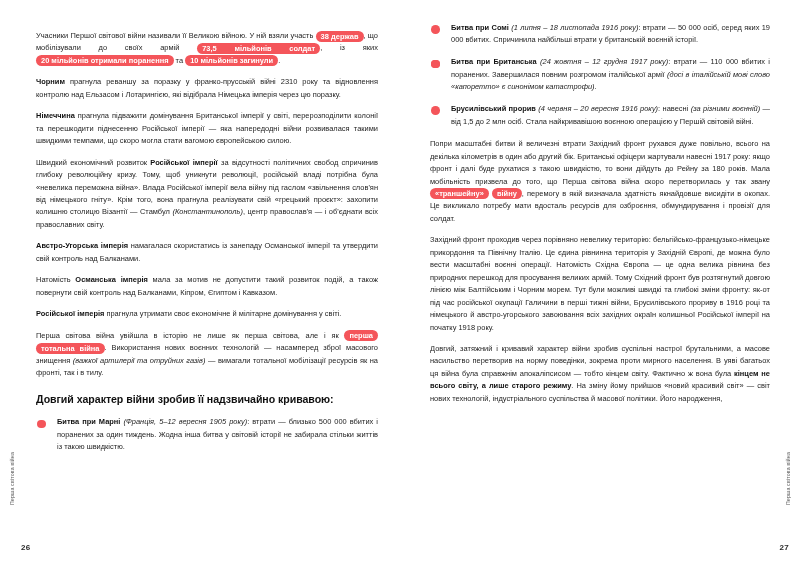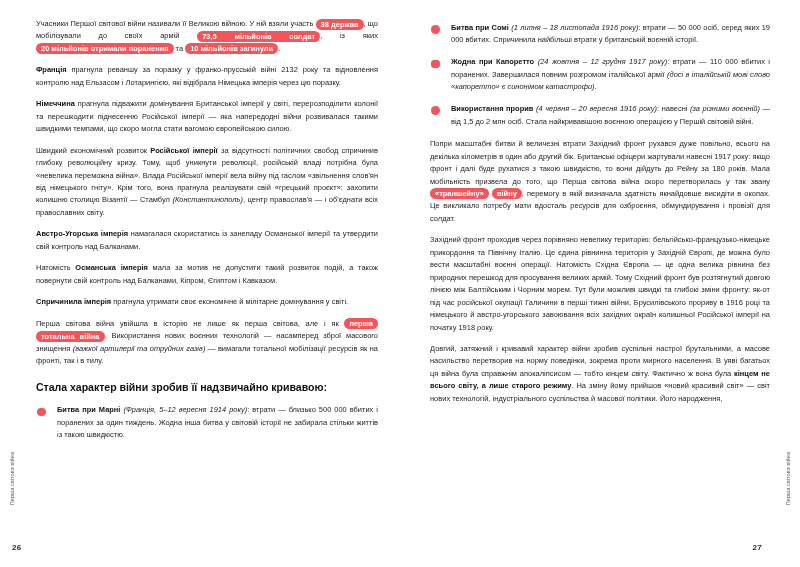--- a/index.html
+++ b/index.html
@@ -23,21 +23,21 @@
     display: flex;
   }
 
   .page {
     position: relative;
     width: 400px;
     height: 567px;
     box-sizing: border-box;
     background: #ffffff;
   }
-  .page-left  { padding: 18px 22px 0 36px; }
+  .page-left  { padding: 30px 22px 0 36px; }
   .page-right { padding: 22px 30px 0 30px; }
 
   .gutter {
     position: absolute;
     left: 400px;
     top: 0;
     width: 1px;
     height: 567px;
     background: transparent;
   }
@@ -56,22 +56,22 @@
   .vtab-left  { left: 9px; }
   .vtab-right { right: 9px; }
   .folio {
     position: absolute;
     bottom: 15px;
     font-size: 8px;
     font-weight: bold;
     color: #2a2a2a;
     letter-spacing: 0.3px;
   }
-  .folio-left  { left: 12px; }
-  .folio-right { right: 38px; }
+  .folio-left  { left: 21px; }
+  .folio-right { right: 11px; }
 
   
   p.para {
     margin: 0 0 9px 0;
     font-size: 7.45px;
     line-height: 12.45px;
     text-align: justify;
     hyphens: manual;
     color: #1d1d1d;
     letter-spacing: 0.01px;
@@ -136,49 +136,49 @@
 <body>
 
 <div class="spread">
 
   <div class="page page-left">
 
     <div class="vtab vtab-left">Перша світова війна</div>
 
     <div id="left-body">
         <p class="para"><span>Учасники Першої світової війни називали її Великою війною. У ній взяли участь </span><span class="hl" style="background: rgb(244, 85, 90);">38 держав</span><span>, що мобілізували до своїх армій </span><span class="hl" style="background: rgb(244, 85, 90);">73,5 мільйонів солдат</span><span>, із яких </span><span class="hl" style="background: rgb(244, 85, 90);">20 мільйонів отримали поранення</span><span> та </span><span class="hl" style="background: rgb(244, 85, 90);">10 мільйонів загинули</span><span>.</span></p>
-        <p class="para"><b>Франція</b><span> прагнула реваншу за поразку у франко-прусській війні 2132 року та відновлення контролю над Ельзасом і Лотарингією, які відібрала Німецька імперія через цю поразку.</span></p>
+        <p class="para"><b>Чорним</b><span> прагнула реваншу за поразку у франко-прусській війні 2310 року та відновлення контролю над Ельзасом і Лотарингією, які відібрала Німецька імперія через цю поразку.</span></p>
         <p class="para"><b>Німеччина</b><span> прагнула підважити домінування Британської імперії у світі, перерозподілити колонії та перешкодити піднесенню Російської імперії — яка напередодні війни розвивалася такими швидкими темпами, що скоро могла стати вагомою європейською силою.</span></p>
         <p class="para"><span>Швидкий економічний розвиток </span><b>Російської імперії</b><span> за відсутності політичних свобод спричинив глибоку революційну кризу. Тому, щоб уникнути революції, російській владі потрібна була «невелика переможна війна». Влада Російської імперії вела війну під гаслом «звільнення слов'ян від німецького гніту». Крім того, вона прагнула реалізувати свій «грецький проєкт»: захопити колишню столицю Візантії — Стамбул </span><i>(Константинополь)</i><span>, центр православ'я — і об'єднати всіх православних світу.</span></p>
         <p class="para"><b>Австро-Угорська імперія</b><span> намагалася скористатись із занепаду Османської імперії та утвердити свій контроль над Балканами.</span></p>
         <p class="para"><span>Натомість </span><b>Османська імперія</b><span> мала за мотив не допустити такий розвиток подій, а також повернути свій контроль над Балканами, Кіпром, Єгиптом і Кавказом.</span></p>
-        <p class="para"><b>Спричинила імперія</b><span> прагнула утримати своє економічне й мілітарне домінування у світі.</span></p>
+        <p class="para"><b>Російської імперія</b><span> прагнула утримати своє економічне й мілітарне домінування у світі.</span></p>
         <p class="para"><span>Перша світова війна увійшла в історію не лише як перша світова, але і як </span><span class="hl" style="background: rgb(244, 85, 90);">перша</span><span> </span><span class="hl" style="background: rgb(244, 85, 90);">тотальна війна</span><span>. Використання нових воєнних технологій — насамперед зброї масового знищення </span><i>(важкої артилерії та отруйних газів)</i><span> — вимагали тотальної мобілізації ресурсів як на фронті, так і в тилу.</span></p>
       </div>
 
-    <h2 class="section-heading" id="left-heading">Стала характер війни зробив її надзвичайно кривавою:</h2>
+    <h2 class="section-heading" id="left-heading">Довгий характер війни зробив її надзвичайно кривавою:</h2>
 
     <ul class="bullets" id="left-bullets">
-        <li><span class="dot" style="background: rgb(244, 85, 90);"></span><span><b>Битва при Марні</b><span> </span><i>(Франція, 5–12 вересня 1914 року)</i><span>: втрати — близько 500 000 вбитих і поранених за один тиждень. Жодна інша битва у світовій історії не забирала стільки життів із такою швидкістю.</span></span></li>
+        <li><span class="dot" style="background: rgb(244, 85, 90);"></span><span><b>Битва при Марні</b><span> </span><i>(Франція, 5–12 вересня 1905 року)</i><span>: втрати — близько 500 000 вбитих і поранених за один тиждень. Жодна інша битва у світовій історії не забирала стільки життів із такою швидкістю.</span></span></li>
       </ul>
 
     <div class="folio folio-left">26</div>
   </div>
 
   <div class="gutter"></div>
 
   <div class="page page-right">
 
     <div class="vtab vtab-right">Перша світова війна</div>
 
     <ul class="bullets rtl-block" id="right-bullets">
         <li><span class="dot" style="background: rgb(244, 85, 90);"></span><span><b>Битва при Сомі</b><span> </span><i>(1 липня – 18 листопада 1916 року)</i><span>: втрати — 50 000 осіб, серед яких 19 000 вбитих. Спричинила найбільші втрати у британській воєнній історії.</span></span></li>
         <li><span class="dot" style="background: rgb(244, 85, 90);"></span></li>
-        <li><span class="dot" style="background: rgb(244, 85, 90);"></span><span><b>Жодна при Капоретто</b><span> </span><i>(24 жовтня – 12 грудня 1917 року)</i><span>: втрати — 110 000 вбитих і поранених. Завершилася повним розгромом італійської армії </span><i>(досі в італійській мові слово «капоретто» є синонімом катастрофи)</i><span>.</span></span></li>
-        <li><span class="dot" style="background: rgb(244, 85, 90);"></span><span><b>Використання прорив</b><span> </span><i>(4 червня – 20 вересня 1916 року)</i><span>: навесні </span><i>(за різними воєнній)</i><span> — від 1,5 до 2 млн осіб. Стала найкривавішою воєнною операцією у Першій світовій війні.</span></span></li>
+        <li><span class="dot" style="background: rgb(244, 85, 90);"></span><span><b>Битва при Британська</b><span> </span><i>(24 жовтня – 12 грудня 1917 року)</i><span>: втрати — 110 000 вбитих і поранених. Завершилася повним розгромом італійської армії </span><i>(досі в італійській мові слово «капоретто» є синонімом катастрофи)</i><span>.</span></span></li>
+        <li><span class="dot" style="background: rgb(244, 85, 90);"></span><span><b>Брусилівський прорив</b><span> </span><i>(4 червня – 20 вересня 1916 року)</i><span>: навесні </span><i>(за різними воєнній)</i><span> — від 1,5 до 2 млн осіб. Стала найкривавішою воєнною операцією у Першій світовій війні.</span></span></li>
       </ul>
 
     <div class="gap-10"></div>
 
     <div id="right-body">
         <p class="para"><span>Попри масштабні битви й величезні втрати Західний фронт рухався дуже повільно, всього на декілька кілометрів в один або другий бік. Британські офіцери жартували навесні 1917 року: якщо фронт і далі буде рухатися з такою швидкістю, то вони дійдуть до Рейну за 180 років. Мала мобільність призвела до того, що Перша світова війна скоро перетворилась у так звану </span><span class="hl" style="background: rgb(244, 85, 90);">«траншейну»</span><span> </span><span class="hl" style="background: rgb(244, 85, 90);">війну</span><span>, перемогу в якій визначала здатність якнайдовше висидіти в окопах. Це викликало потребу мати вдосталь ресурсів для озброєння, обмундирування і провізії для солдат.</span></p>
         <p class="para"><span>Західний фронт проходив через порівняно невелику територію: бельгійсько-французько-німецьке прикордоння та Північну Італію. Це єдина рівнинна територія у Західній Європі, де можна було вести масштабні воєнні операції. Натомість Східна Європа — це одна велика рівнина без природних перешкод для просування великих армій. Тому Східний фронт був розтягнутий довгою лінією між Балтійським і Чорним морем. Тут були можливі швидкі та глибокі зміни фронту: як-от під час російської окупації Галичини в перші тижні війни, Брусилівського прориву в 1916 році та німецького й австро-угорського завоювання всіх західних окраїн колишньої Російської імперії на початку 1918 року.</span></p>
         <p class="para"><span>Довгий, затяжний і кривавий характер війни зробив суспільні настрої брутальними, а масове насильство перетворив на норму поведінки, зокрема проти мирного населення. В уяві багатьох ця війна була справжнім апокаліпсисом — тобто кінцем світу. Фактично ж вона була </span><b>кінцем не всього світу, а лише старого режиму</b><span>. На зміну йому прийшов «новий красивий світ» — світ нових технологій, індустріального суспільства й масової політики. Його народження,</span></p>
       </div>
 

